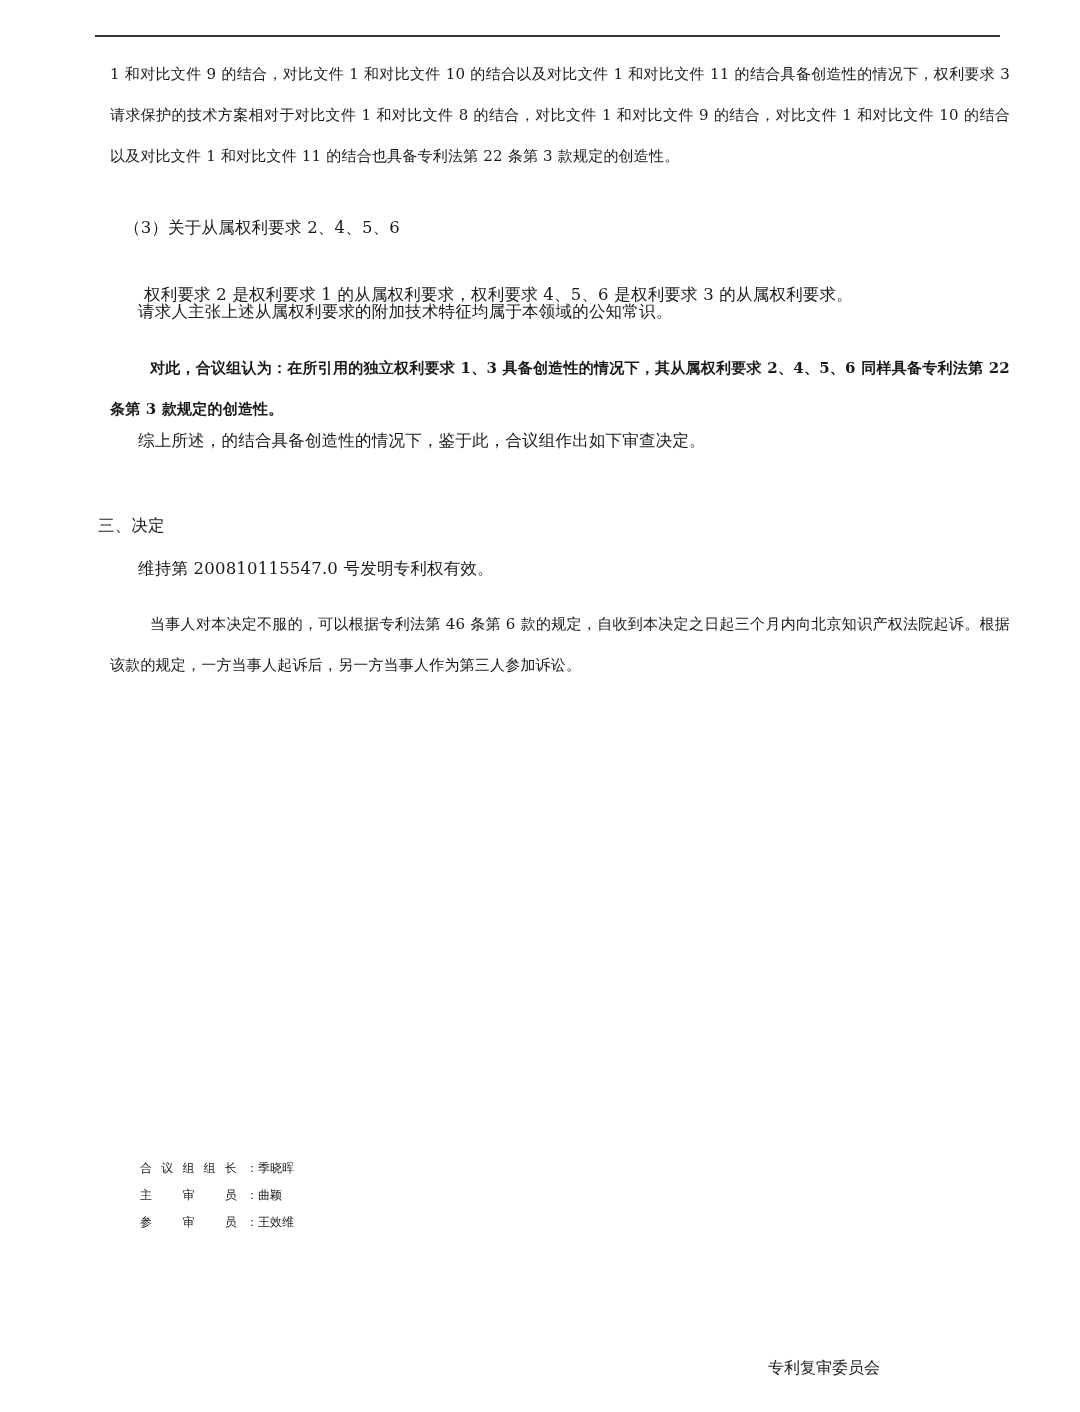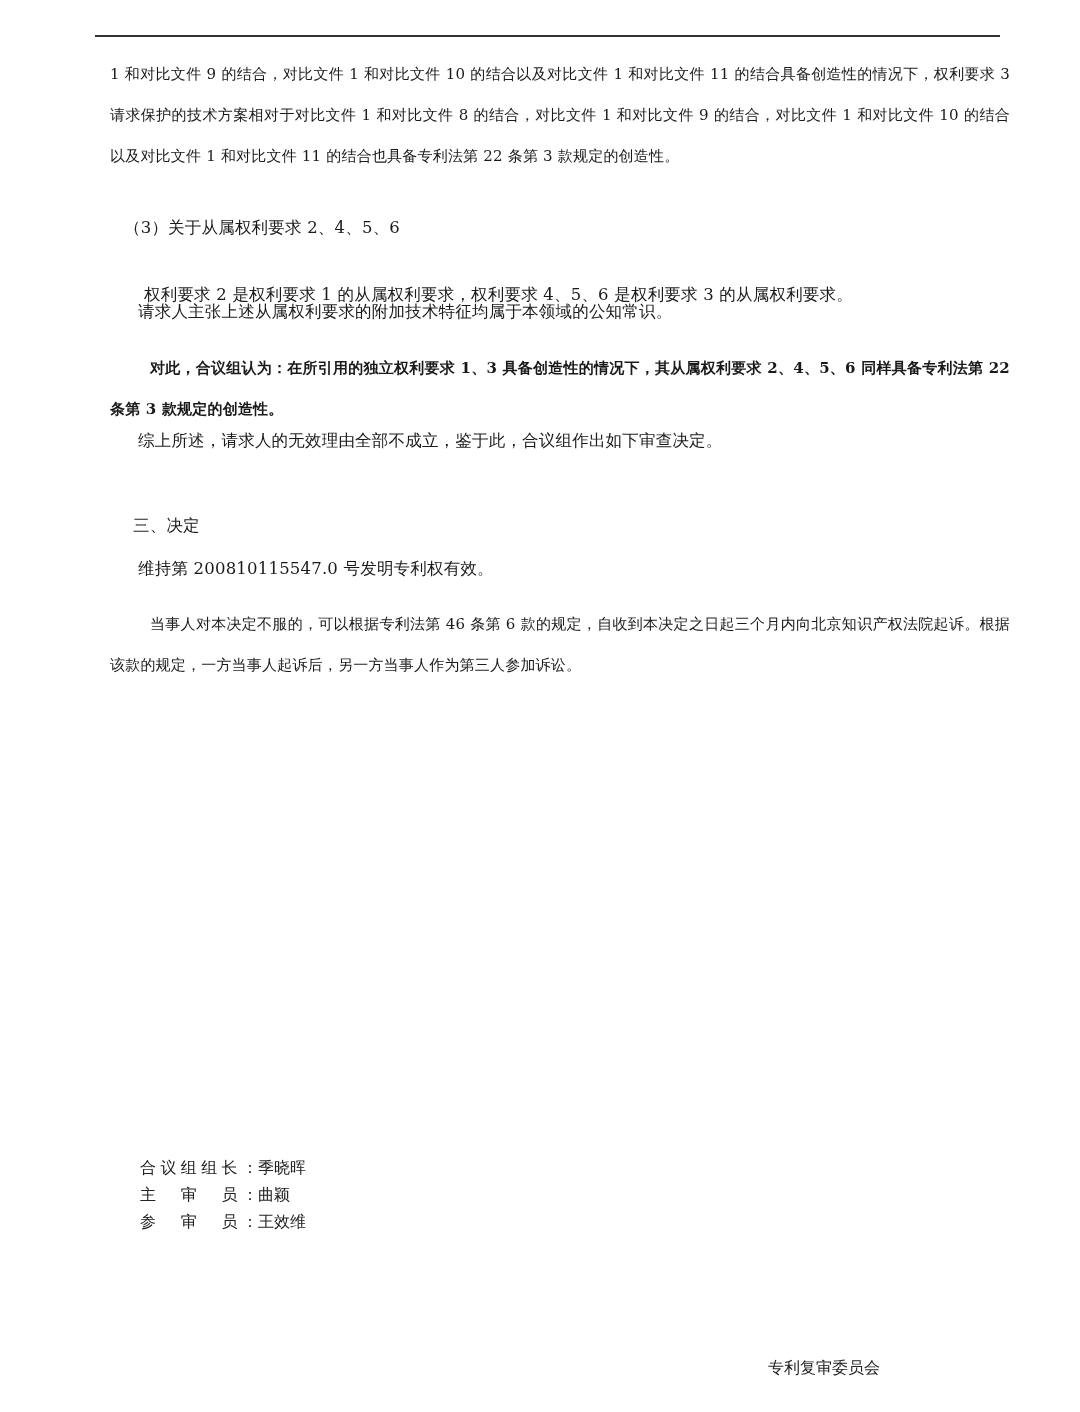--- a/index.html
+++ b/index.html
@@ -40,21 +40,21 @@
       left: 98px;
       font-size: 16.5px;
       line-height: 24px;
       white-space: nowrap;
       letter-spacing: 0.2px;
     }
     .sig {
       position: absolute;
       left: 140px;
       font-family: "DejaVu Sans", "Liberation Sans", sans-serif;
-      font-size: 16px;
+      font-size: 12px;
       line-height: 26px;
       white-space: nowrap;
       color: #222;
     }
     .sig .role {
       display: inline-block;
       width: 118px;
       text-align-last: justify;
       text-align: justify;
     }
@@ -78,23 +78,23 @@
 <p class="para" style="top:42px;">1 和对比文件 9 的结合，对比文件 1 和对比文件 10 的结合以及对比文件 1 和对比文件 11 的结合具备创造性的情况下，权利要求 3 请求保护的技术方案相对于对比文件 1 和对比文件 8 的结合，对比文件 1 和对比文件 9 的结合，对比文件 1 和对比文件 10 的结合以及对比文件 1 和对比文件 11 的结合也具备专利法第 22 条第 3 款规定的创造性。</p>
 
 <div class="line" style="top:216px; left:124px;">（3）关于从属权利要求 2、4、5、6</div>
 
 <div class="line" style="top:259px; left:144px;margin-top:24px;">权利要求 2 是权利要求 1 的从属权利要求，权利要求 4、5、6 是权利要求 3 的从属权利要求。</div>
 
 <div class="line" style="top:300px; left:138px;">请求人主张上述从属权利要求的附加技术特征均属于本领域的公知常识。</div>
 
 <p class="para indent" style="top:336px;font-weight:bold;">对此，合议组认为：在所引用的独立权利要求 1、3 具备创造性的情况下，其从属权利要求 2、4、5、6 同样具备专利法第 22 条第 3 款规定的创造性。</p>
 
-<div class="line" style="top:429px; left:138px;">综上所述，请求人的无效理由全部不成立，鉴于此，合议组作出如下审查决定。</div>
+<div class="line" style="top:429px; left:138px;">综上所述，的结合具备创造性的情况下，鉴于此，合议组作出如下审查决定。</div>
 
-<div class="line" style="top:514px; left:98px;margin-left:35px;">三、决定</div>
+<div class="line" style="top:514px; left:98px;">三、决定</div>
 
 <div class="line" style="top:557px; left:138px;">维持第 200810115547.0 号发明专利权有效。</div>
 
 <p class="para indent" style="top:592px;">当事人对本决定不服的，可以根据专利法第 46 条第 6 款的规定，自收到本决定之日起三个月内向北京知识产权法院起诉。根据该款的规定，一方当事人起诉后，另一方当事人作为第三人参加诉讼。</p>
 
 <div class="sig" style="top:1155px;">
   <span class="role">合议组组长：</span><span class="name">季晓晖</span>
 </div>
 <div class="sig" style="top:1182px;">
   <span class="role">主　审　员：</span><span class="name">曲颖</span>

